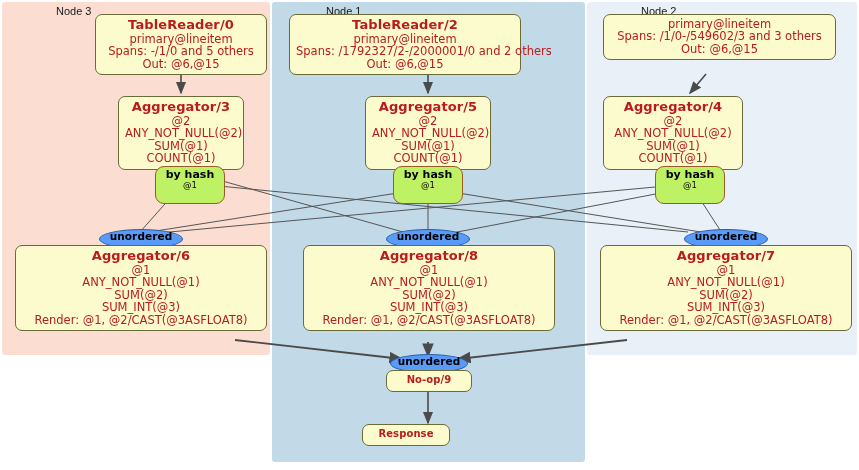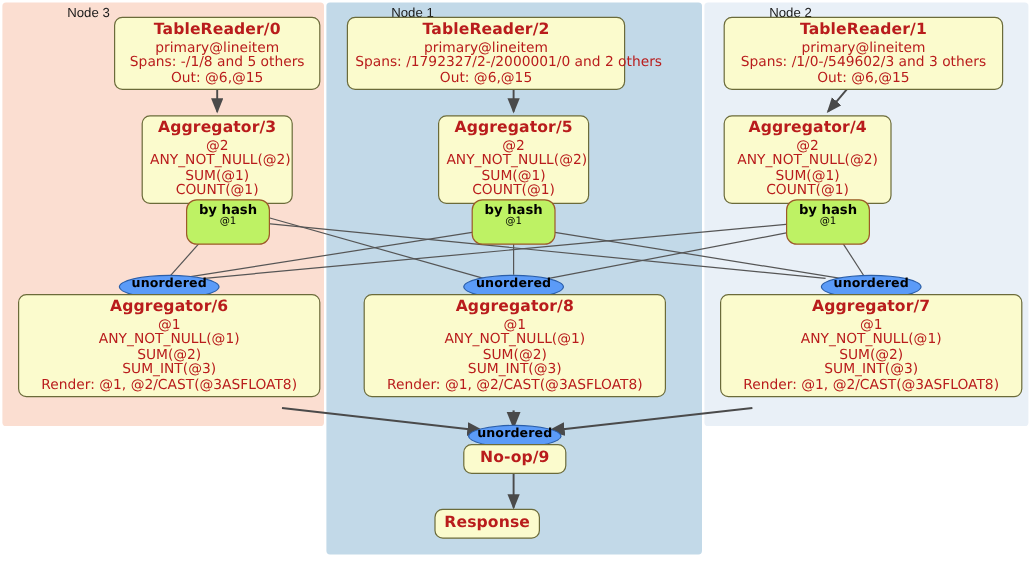--- a/index.html
+++ b/index.html
@@ -49,21 +49,21 @@
     font-size: 13px;
     letter-spacing: .1px;
     display:block;
     margin-bottom: 1px;
   }
   .box .line {
     display: block;
     font-size: 11.5px;
     white-space: nowrap;
   }
-  .box.small .title { font-size: 13px; margin-bottom:0; }
+  .box.small .title { font-size: 10px; margin-bottom:0; }
 
   
   .pill-hash {
     position: absolute;
     box-sizing: border-box;
     background: #bef264;
     border: 1px solid #9c5a29;
     border-radius: 9px;
     text-align: center;
     color: #000;
@@ -129,33 +129,32 @@
       <path d="M428,342 L428,356" stroke="#4a4a4a" stroke-width="1.8" marker-end="url(#arrow)"></path>
       <path d="M627,340 L458,359" stroke="#4a4a4a" stroke-width="1.8" marker-end="url(#arrow)"></path>
 
       <path d="M428,392 L428,423" stroke="#4a4a4a" stroke-width="1.6" marker-end="url(#arrow)"></path>
     </g>
   </svg>
 
   <div class="box" style="left:95px; top:14px; width:172px;">
     <span class="title">TableReader/0</span>
     <span class="line">primary@lineitem</span>
-    <span class="line">Spans: -/1/8 and 5 others</span>
+    <span class="line">Spans: -/1/0 and 5 others</span>
     <span class="line">Out: @6,@15</span>
   </div>
 
   <div class="box" style="left:289px; top:14px; width:232px;">
     <span class="title">TableReader/2</span>
     <span class="line">primary@lineitem</span>
     <span class="line">Spans: /1792327/2-/2000001/0 and 2 others</span>
     <span class="line">Out: @6,@15</span>
   </div>
 
   <div class="box" style="left:603px; top:14px; width:233px;">
-    <span class="title">TableReader/1</span>
     <span class="line">primary@lineitem</span>
     <span class="line">Spans: /1/0-/549602/3 and 3 others</span>
     <span class="line">Out: @6,@15</span>
   </div>
 
   <div class="box" style="left:118px; top:96px; width:126px;">
     <span class="title">Aggregator/3</span>
     <span class="line">@2</span>
     <span class="line">ANY_NOT_NULL(@2)</span>
     <span class="line">SUM(@1)</span>

